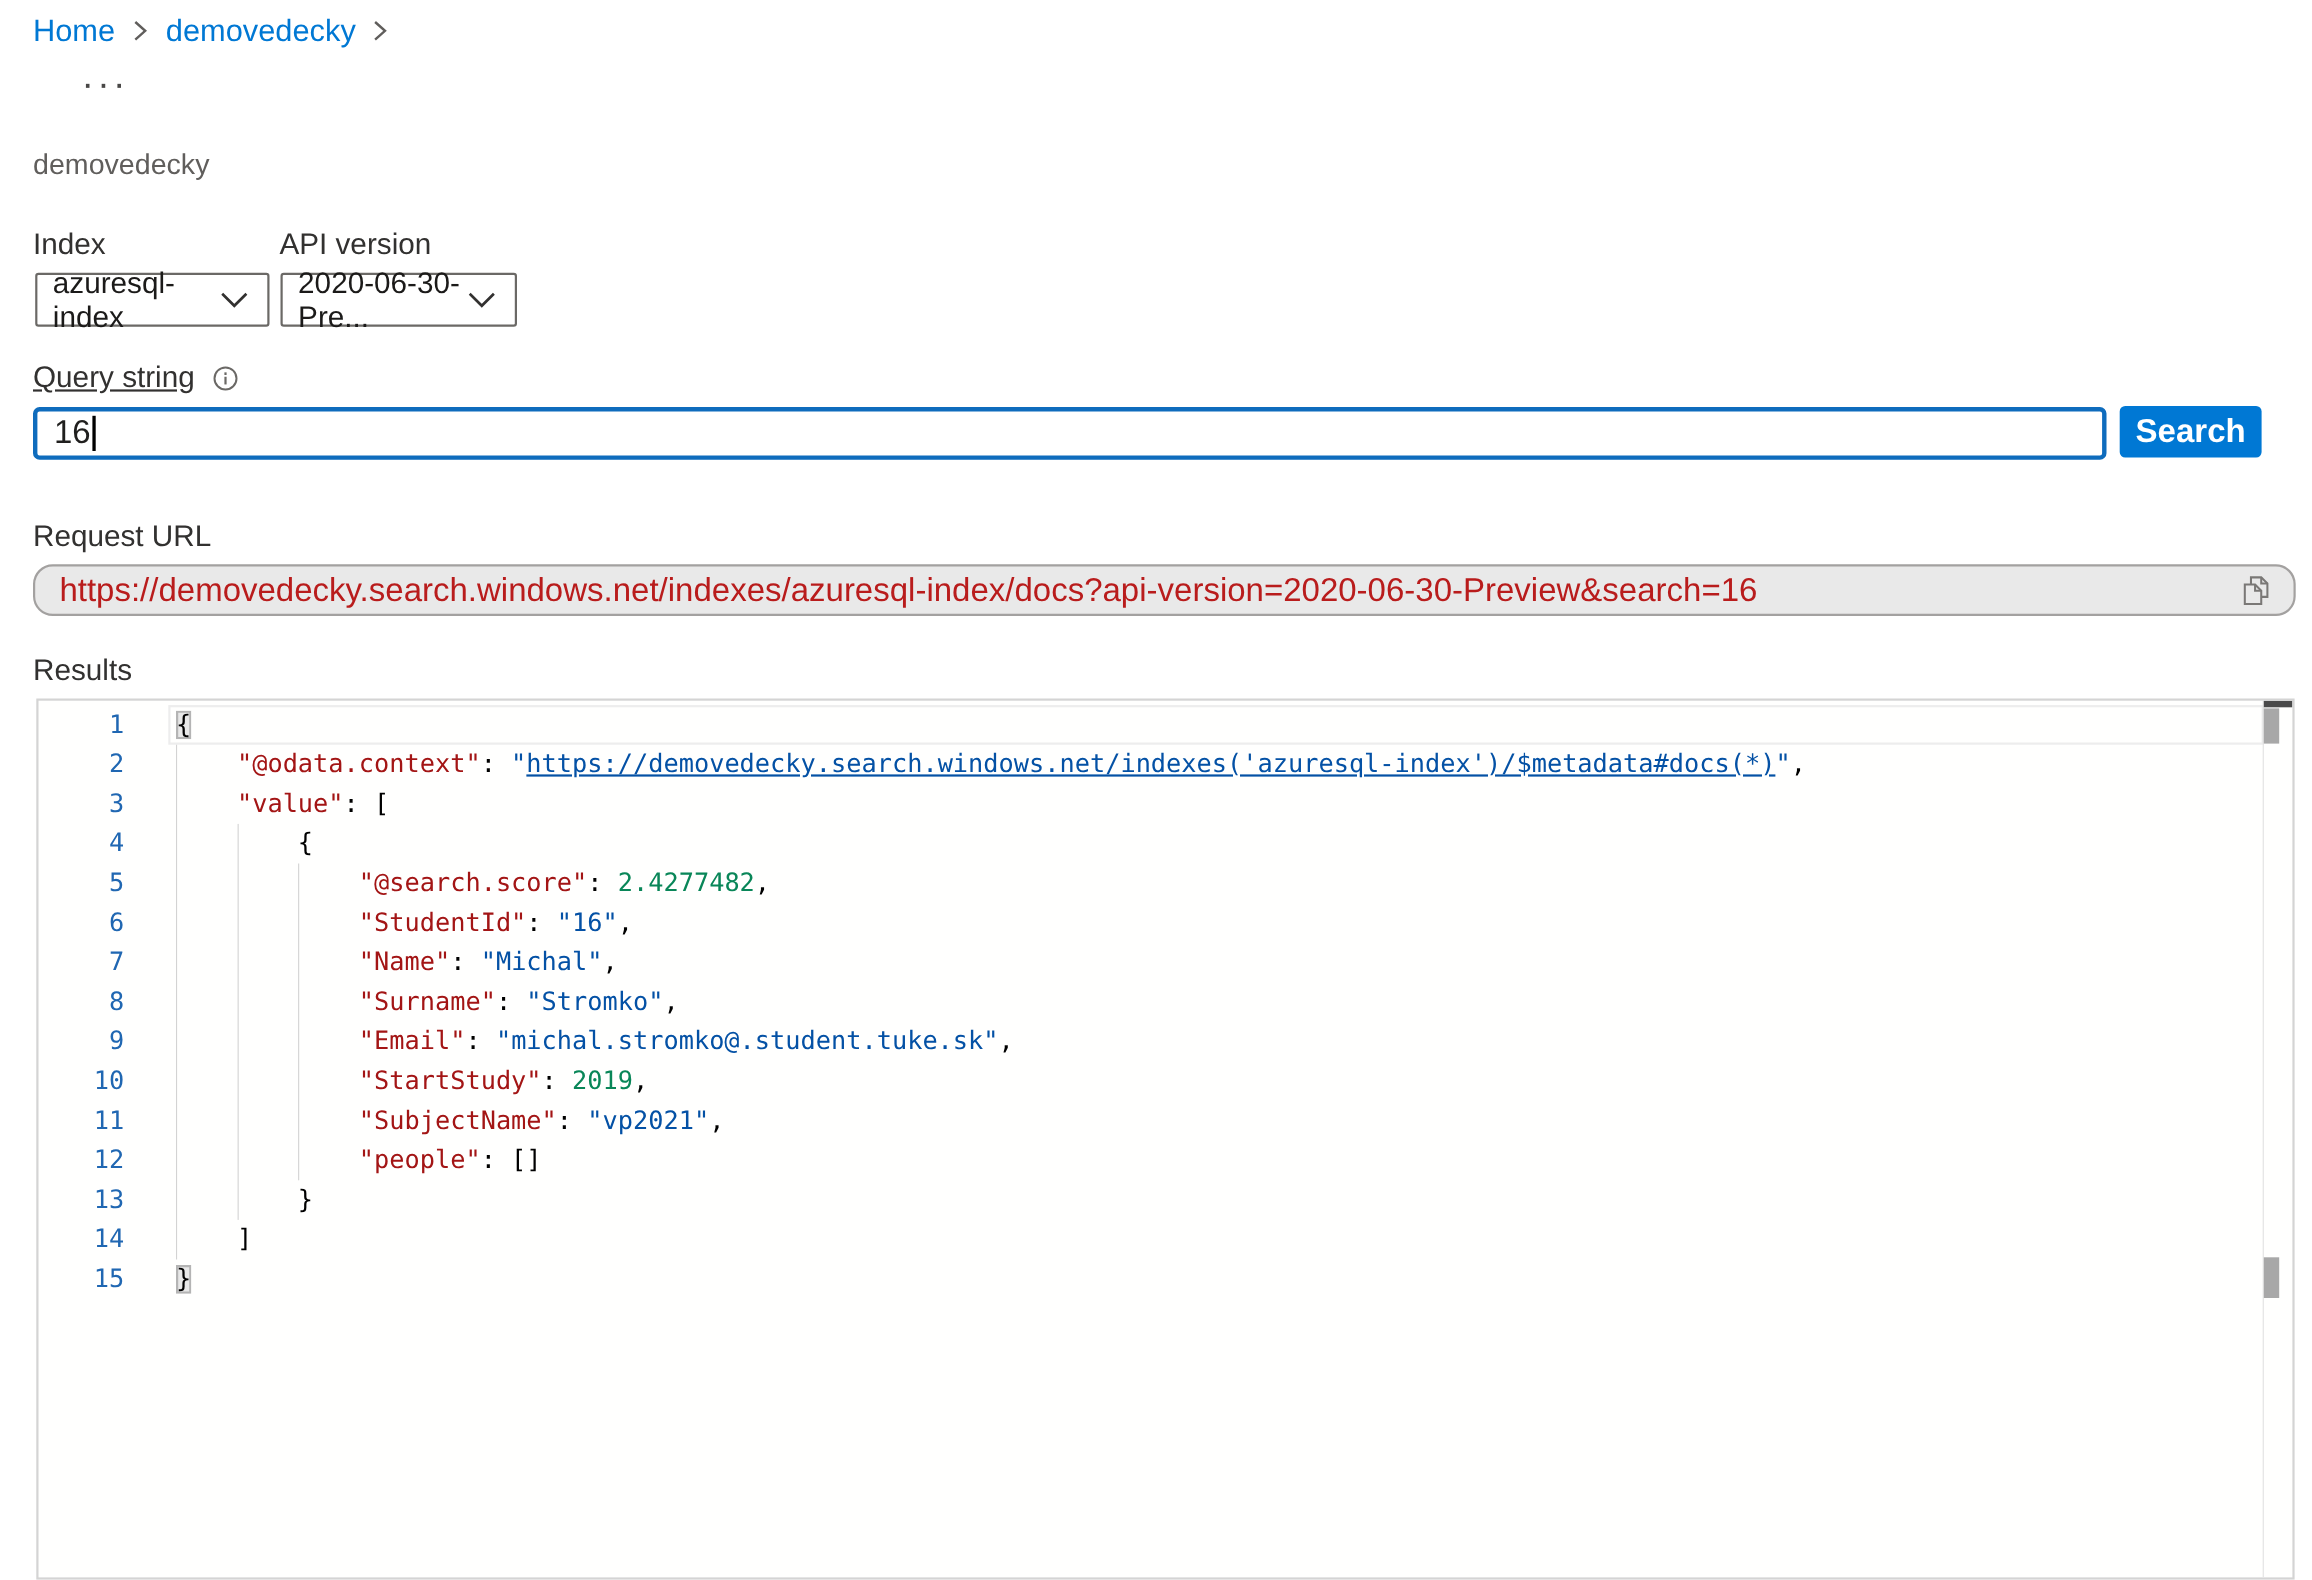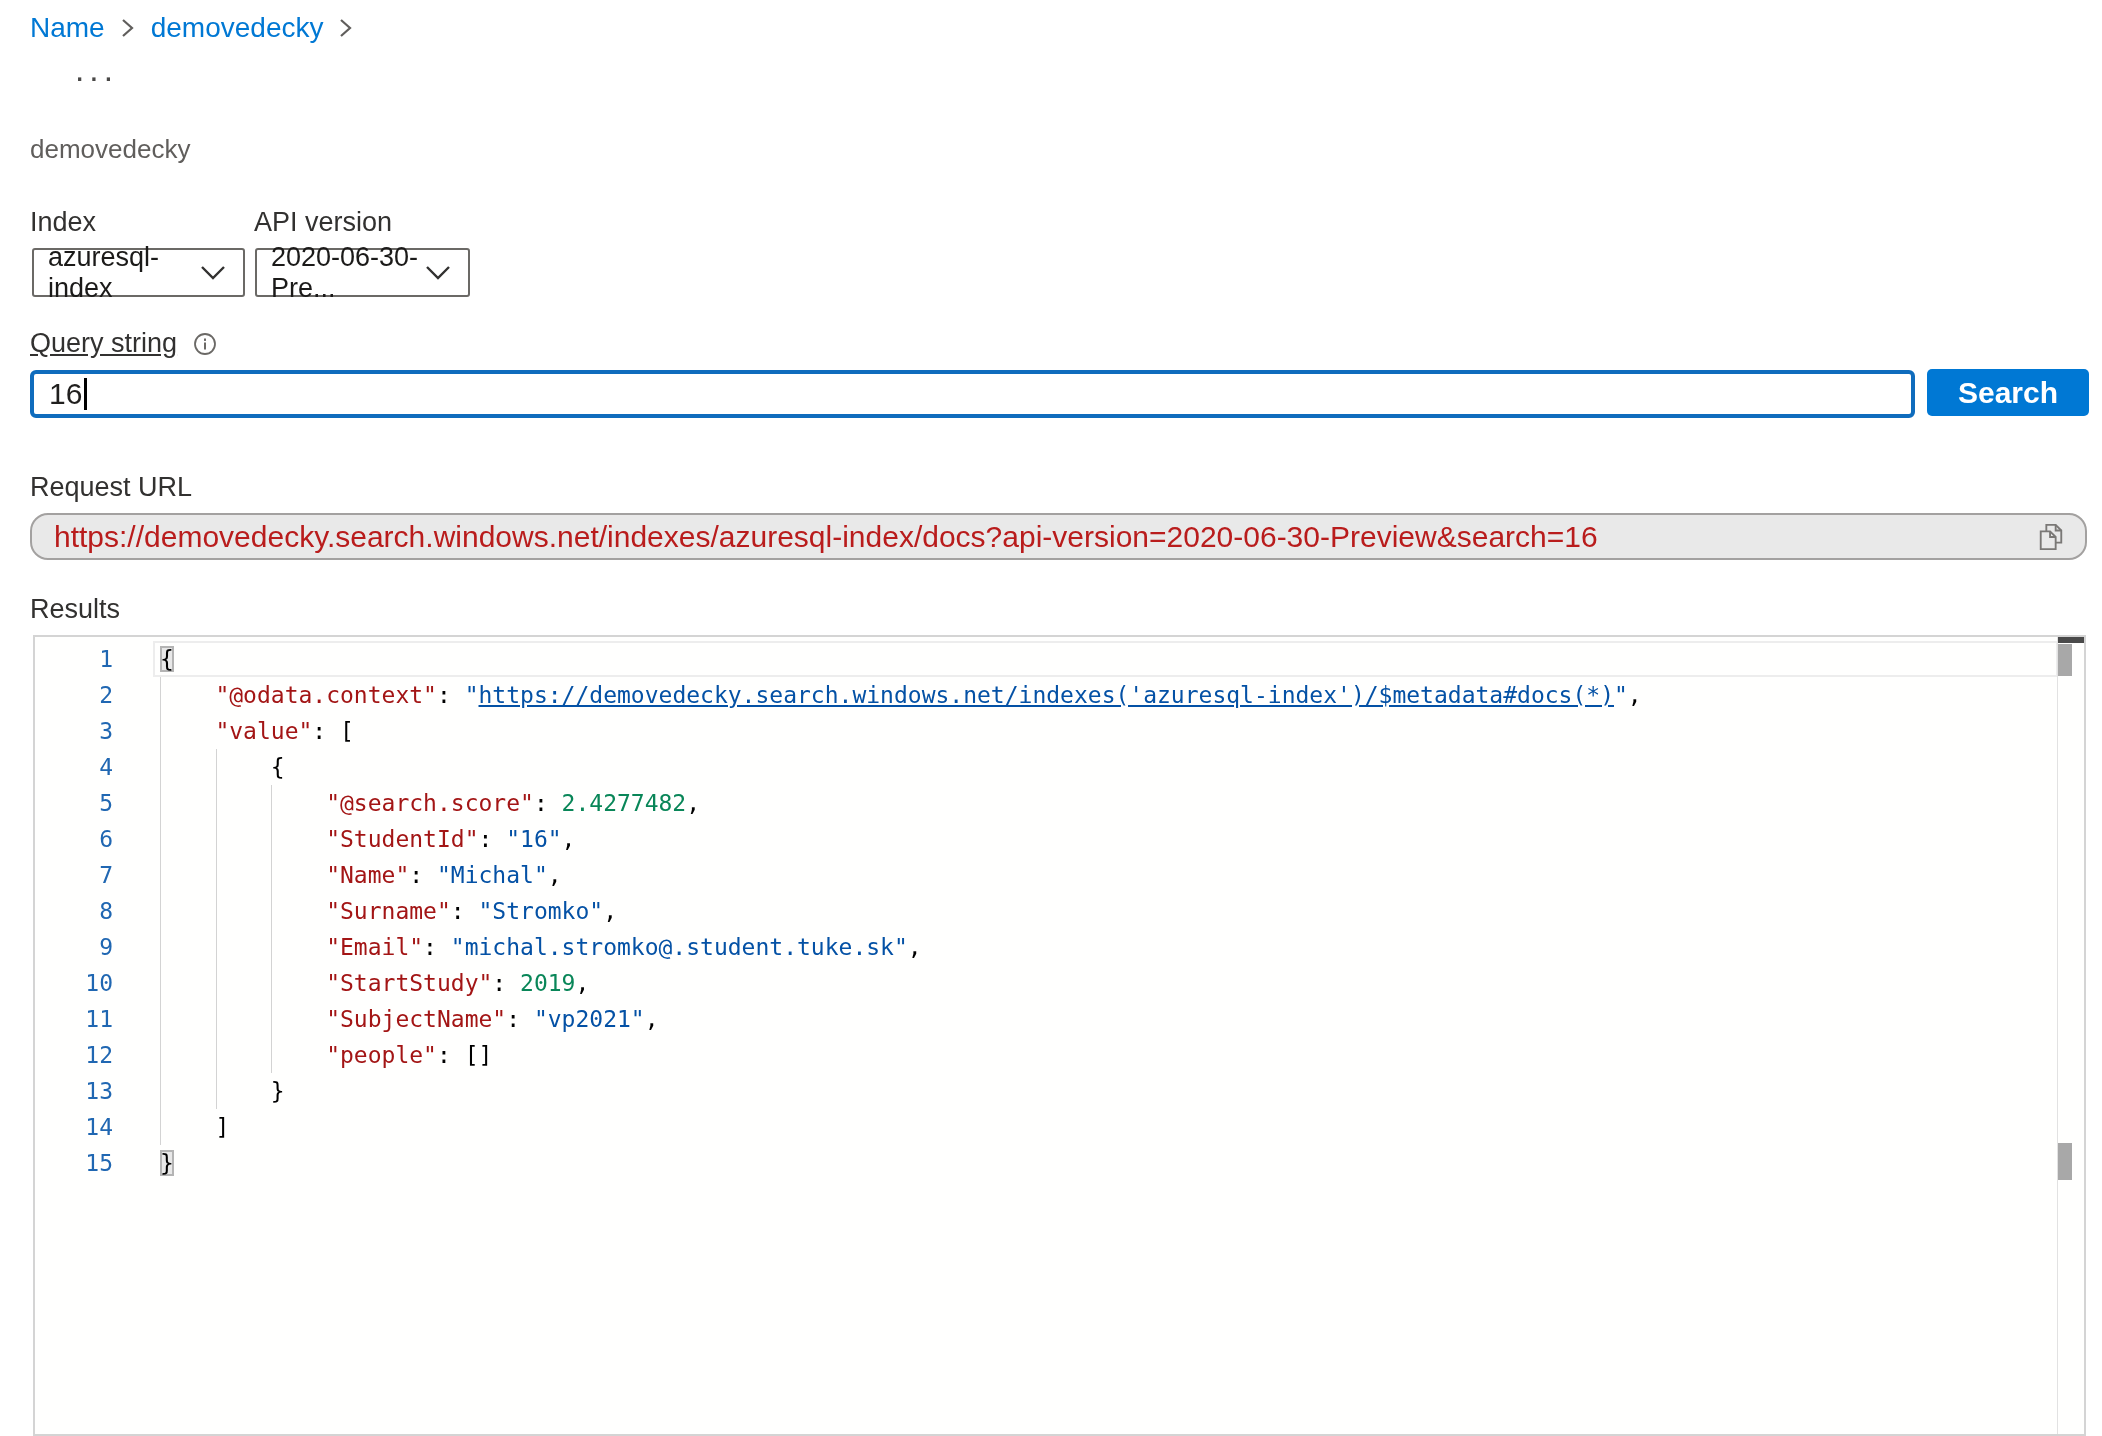--- a/index.html
+++ b/index.html
@@ -22,21 +22,21 @@
   .dropdown{position:absolute;top:248px;height:49px;border:2px solid #6b6966;border-radius:3px;
     background:#fff;display:flex;align-items:center;justify-content:space-between;
     padding:0 16px 0 14px;box-sizing:border-box;font-size:27px;color:#1b1a19;cursor:pointer;}
   
   .query-label-row{position:absolute;left:30px;top:328px;display:flex;align-items:center;}
   .info-icon{margin-left:16px;display:flex;align-items:center;cursor:pointer;}
   .query-input{position:absolute;left:30px;top:370px;width:1885px;height:48px;box-sizing:border-box;
     border:4px solid #0f6cbd;border-radius:6px;background:#fff;display:flex;align-items:center;
     padding-left:15px;font-size:30px;color:#201f1e;cursor:text;}
   .caret{width:3px;height:32px;background:#000;margin-left:2px;}
-  .search-button{position:absolute;left:1927px;top:369px;width:162px;height:47px;background:#0078d4;
+  .search-button{position:absolute;left:1927px;top:369px;width:129px;height:47px;background:#0078d4;
     border:none;border-radius:5px;color:#fff;font-size:30px;font-weight:bold;
     font-family:"Liberation Sans",sans-serif;display:flex;align-items:center;justify-content:center;cursor:pointer;}
   
   .url-field{position:absolute;left:30px;top:513px;width:2057px;height:47px;box-sizing:border-box;
     background:#e9e9e9;border:2px solid #a3a1a0;border-radius:18px;display:flex;align-items:center;
     padding:0 14px 0 22px;font-size:30px;color:#b91c1c;}
   .url-text{flex:1;white-space:nowrap;overflow:hidden;}
   .copy-button{width:40px;height:40px;display:flex;align-items:center;justify-content:center;cursor:pointer;background:transparent;border:none;}
   
   .editor{position:absolute;left:33px;top:635px;width:2053px;height:801px;box-sizing:border-box;
@@ -59,21 +59,21 @@
   .current-line{position:absolute;left:118px;right:26px;top:4px;height:36px;border:2px solid #ededed;box-sizing:border-box;pointer-events:none;}
   .sb-sep{position:absolute;right:26px;top:0;bottom:0;width:1px;background:#e2e2e2;}
   .sb-darkmark{position:absolute;right:0;top:0;width:26px;height:6px;background:#4a4a4a;}
   .sb-thumb{position:absolute;right:12px;top:7px;width:14px;height:32px;background:#a8a8a8;cursor:pointer;}
   .sb-lowmark{position:absolute;right:12px;top:506px;width:14px;height:37px;background:#a8a8a8;}
 </style>
 </head>
 <body>
 
 <nav class="breadcrumb">
-  <a class="crumb">Name</a>
+  <a class="crumb">Home</a>
   <span class="crumb-chev">
     <svg width="14" height="24" viewBox="0 0 14 24">
         <polyline points="2,4 11,12 2,20" fill="none" stroke="#605e5c" stroke-width="2.2"></polyline>
       </svg>
   </span>
   <a class="crumb">demovedecky</a>
   <span class="crumb-chev">
     <svg width="14" height="24" viewBox="0 0 14 24">
         <polyline points="2,4 11,12 2,20" fill="none" stroke="#605e5c" stroke-width="2.2"></polyline>
       </svg>

